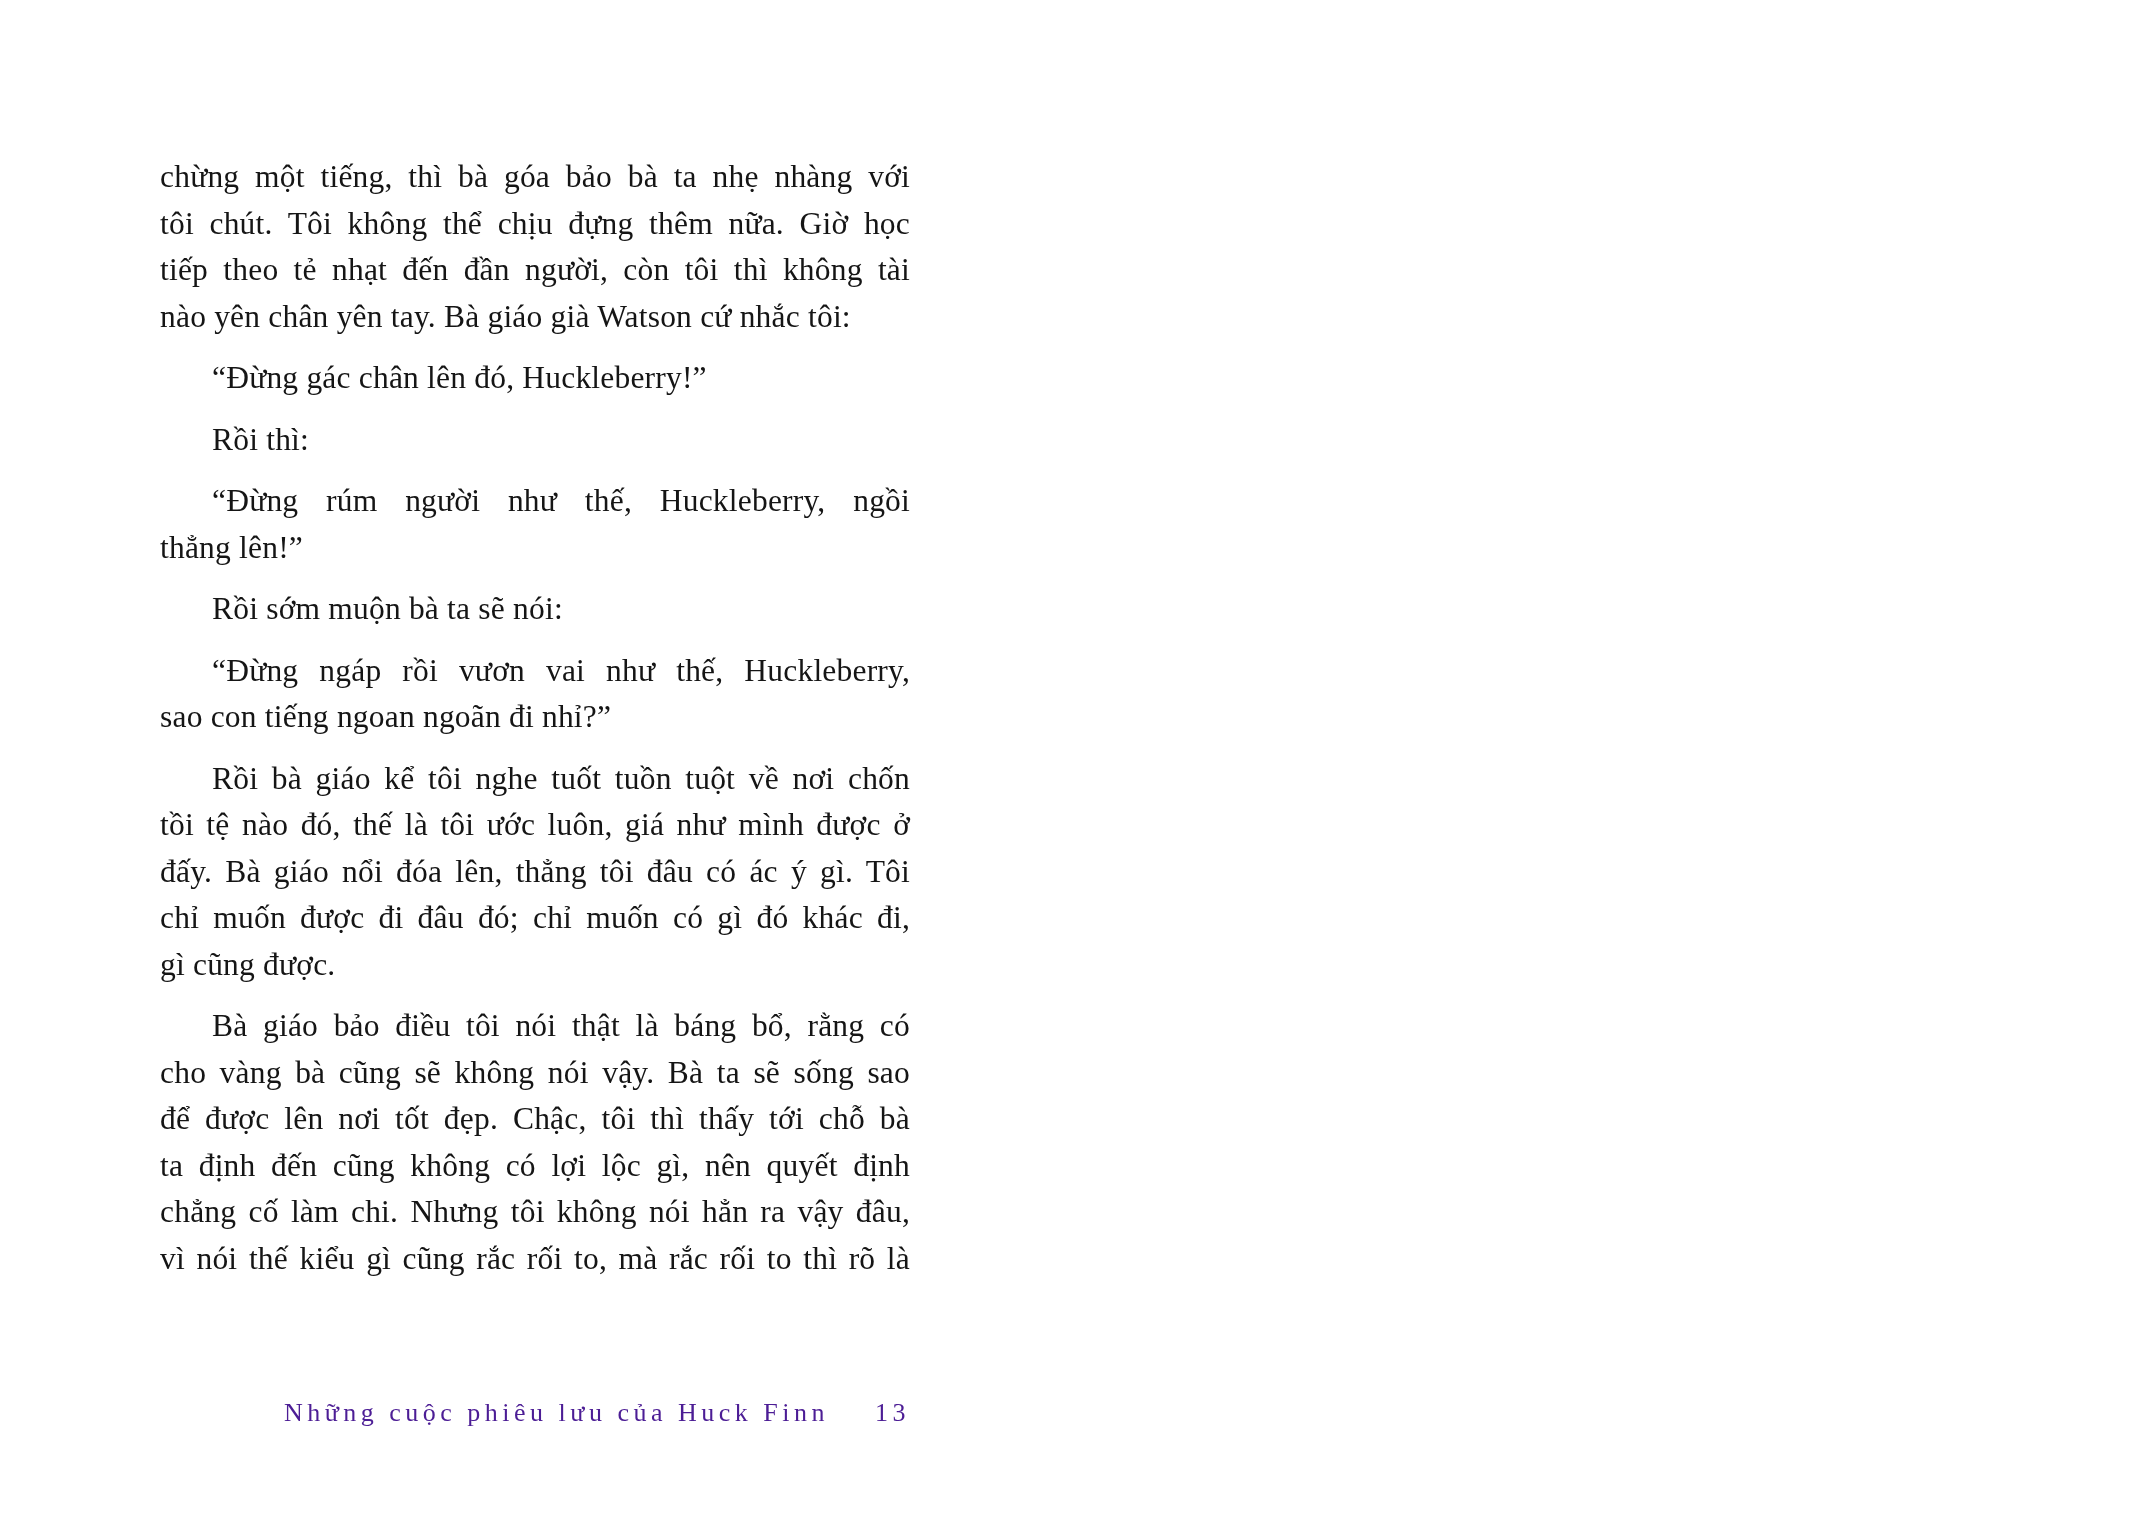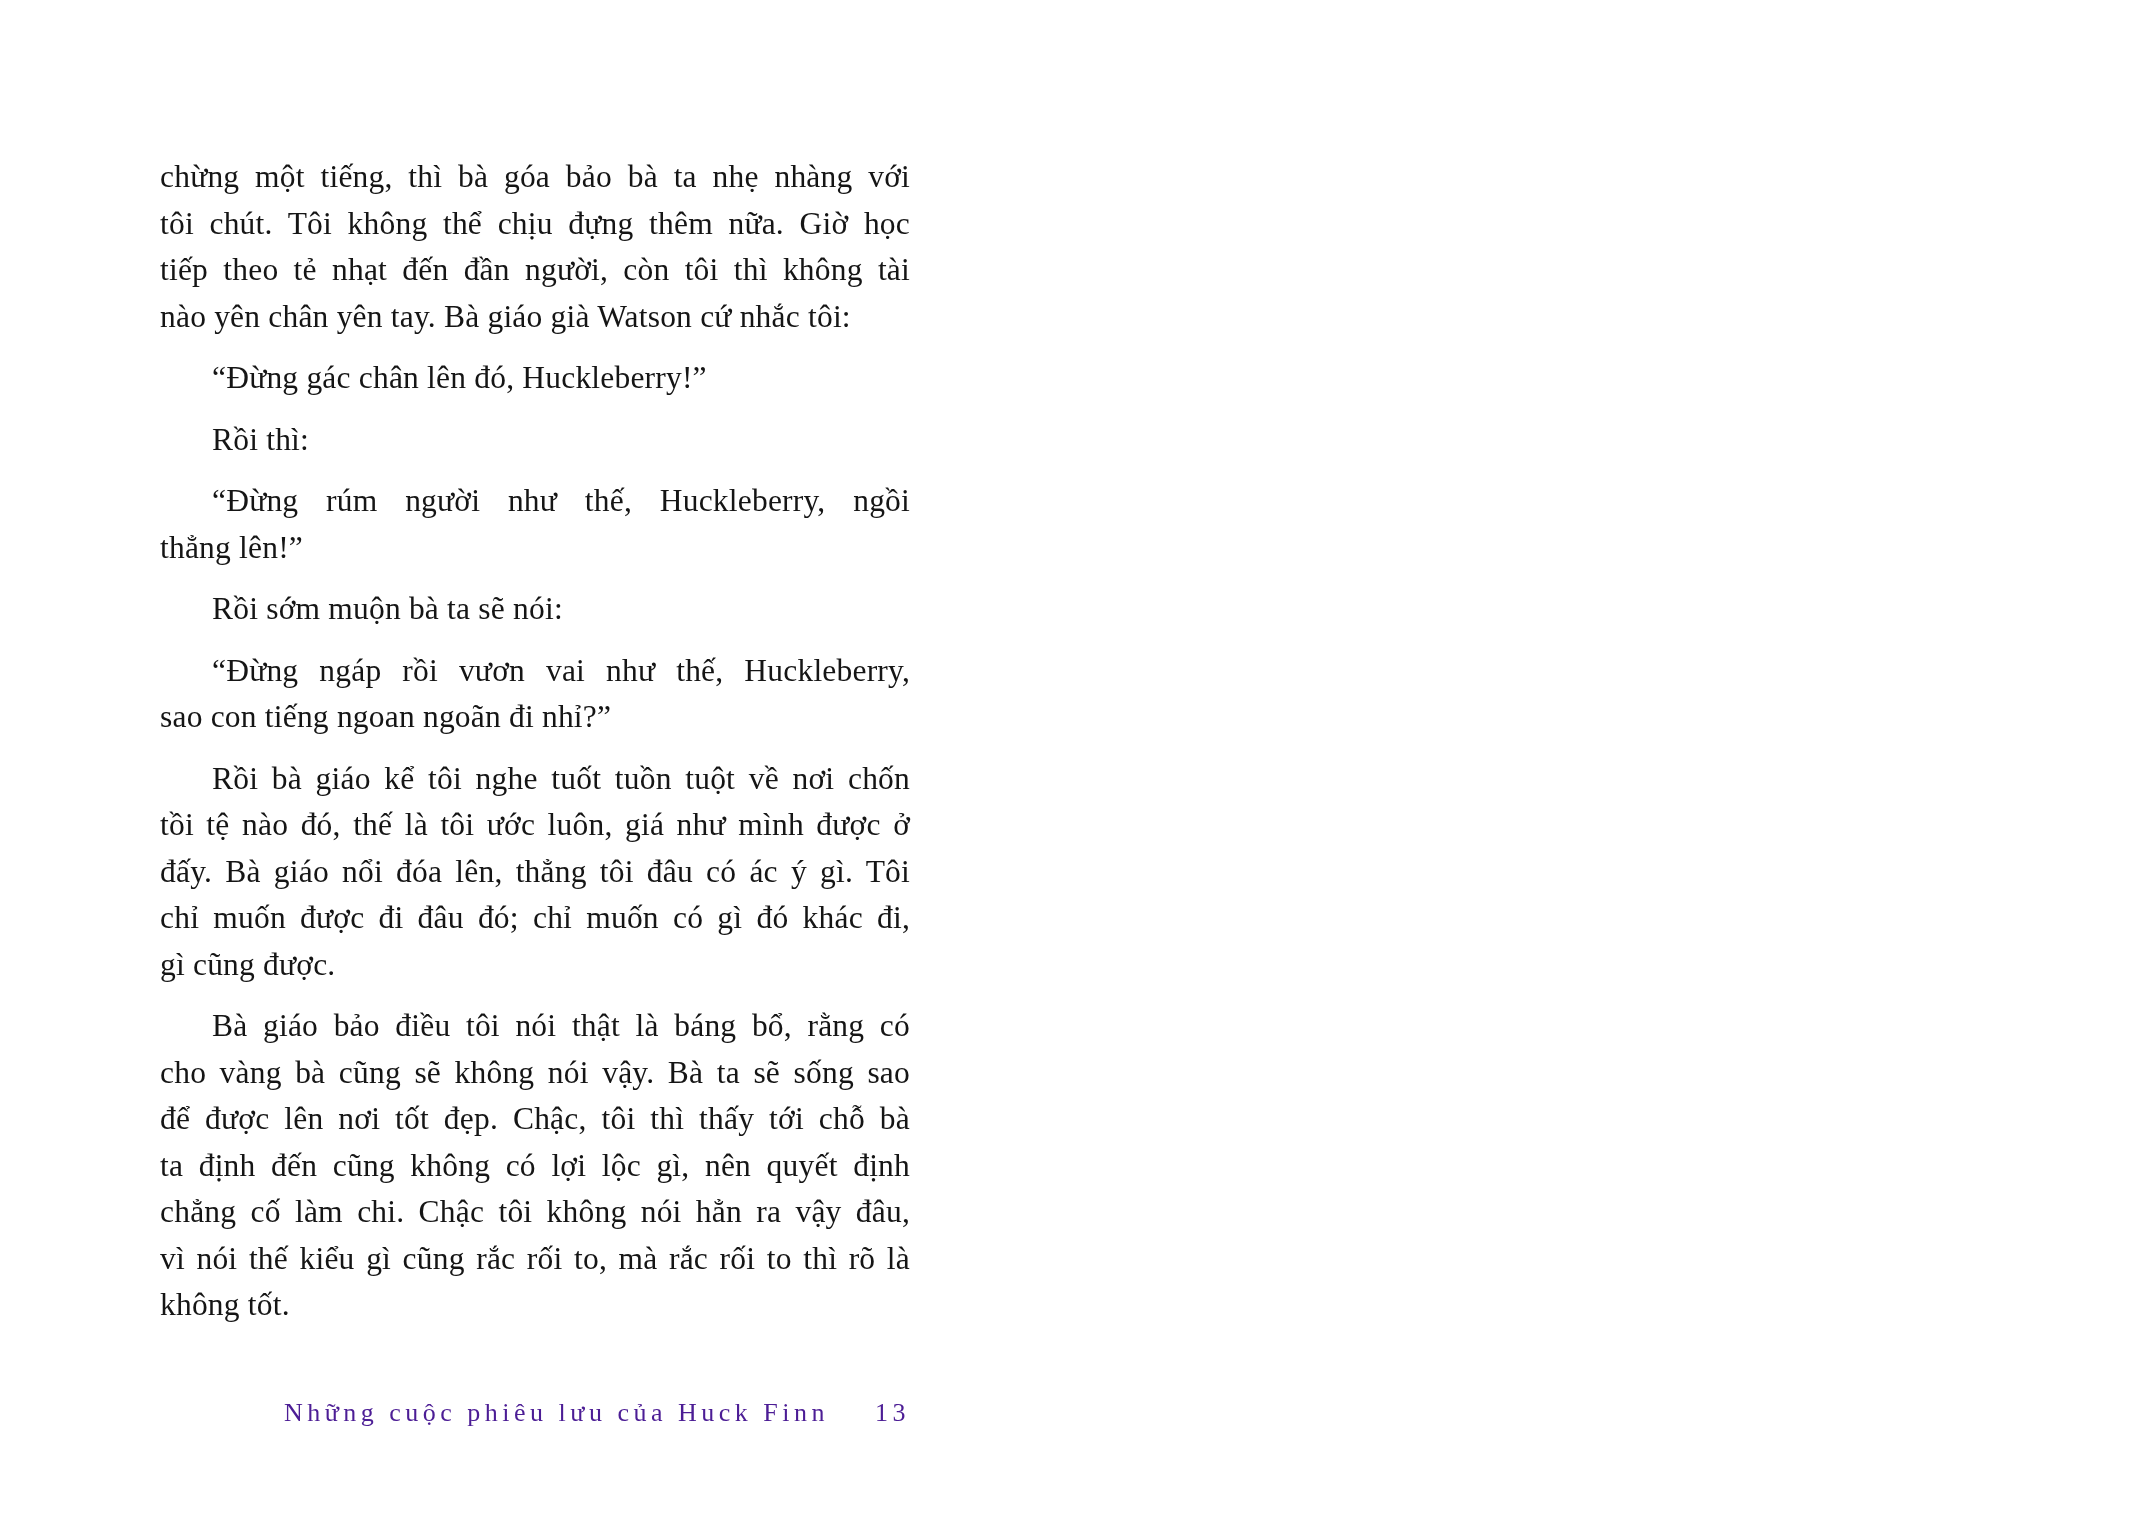--- a/index.html
+++ b/index.html
@@ -52,23 +52,22 @@
       <div class="line">sao con tiếng ngoan ngoãn đi nhỉ?”</div>
       <div class="line j p">Rồi bà giáo kể tôi nghe tuốt tuồn tuột về nơi chốn</div>
       <div class="line j">tồi tệ nào đó, thế là tôi ước luôn, giá như mình được ở</div>
       <div class="line j">đấy. Bà giáo nổi đóa lên, thẳng tôi đâu có ác ý gì. Tôi</div>
       <div class="line j">chỉ muốn được đi đâu đó; chỉ muốn có gì đó khác đi,</div>
       <div class="line">gì cũng được.</div>
       <div class="line j p">Bà giáo bảo điều tôi nói thật là báng bổ, rằng có</div>
       <div class="line j">cho vàng bà cũng sẽ không nói vậy. Bà ta sẽ sống sao</div>
       <div class="line j">để được lên nơi tốt đẹp. Chậc, tôi thì thấy tới chỗ bà</div>
       <div class="line j">ta định đến cũng không có lợi lộc gì, nên quyết định</div>
-      <div class="line j">chẳng cố làm chi. Chậc tôi không nói hẳn ra vậy đâu,</div>
+      <div class="line j">chẳng cố làm chi. Nhưng tôi không nói hẳn ra vậy đâu,</div>
       <div class="line j">vì nói thế kiểu gì cũng rắc rối to, mà rắc rối to thì rõ là</div>
-      <div class="line">không tốt.</div>
     </div>
 
   <div class="footer" id="left-footer">
     <span>Những cuộc phiêu lưu của Huck Finn</span>
     <span>13</span>
   </div>
 </div>
 
 <div class="page" id="right-page">
   

